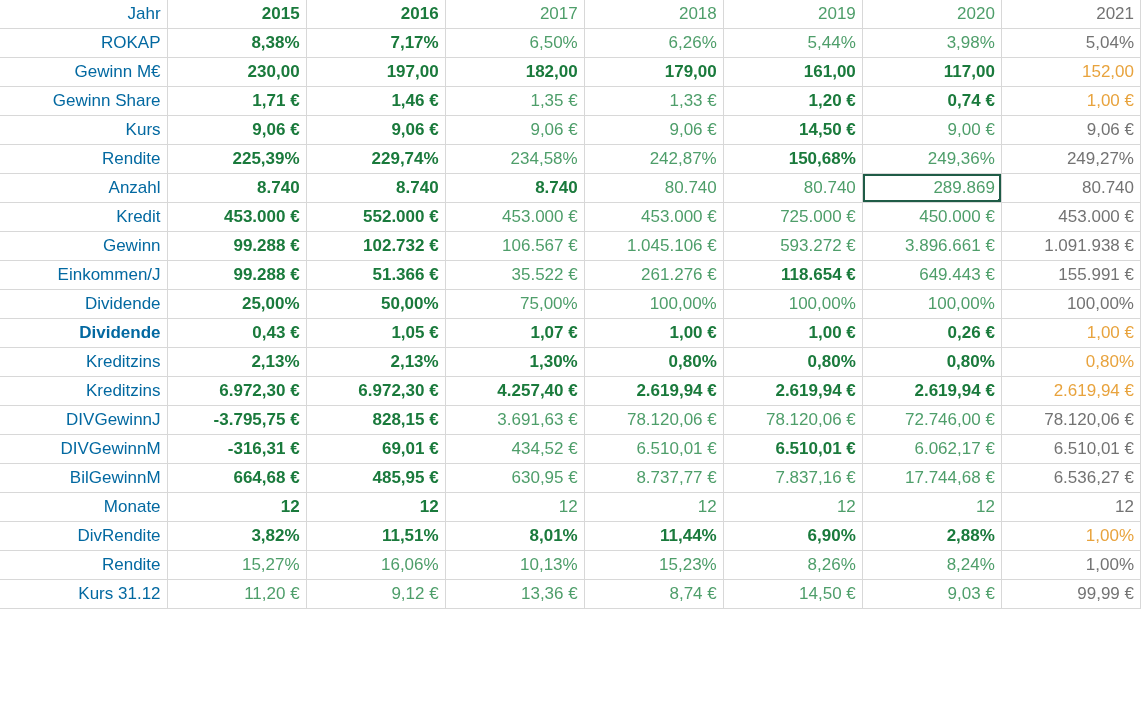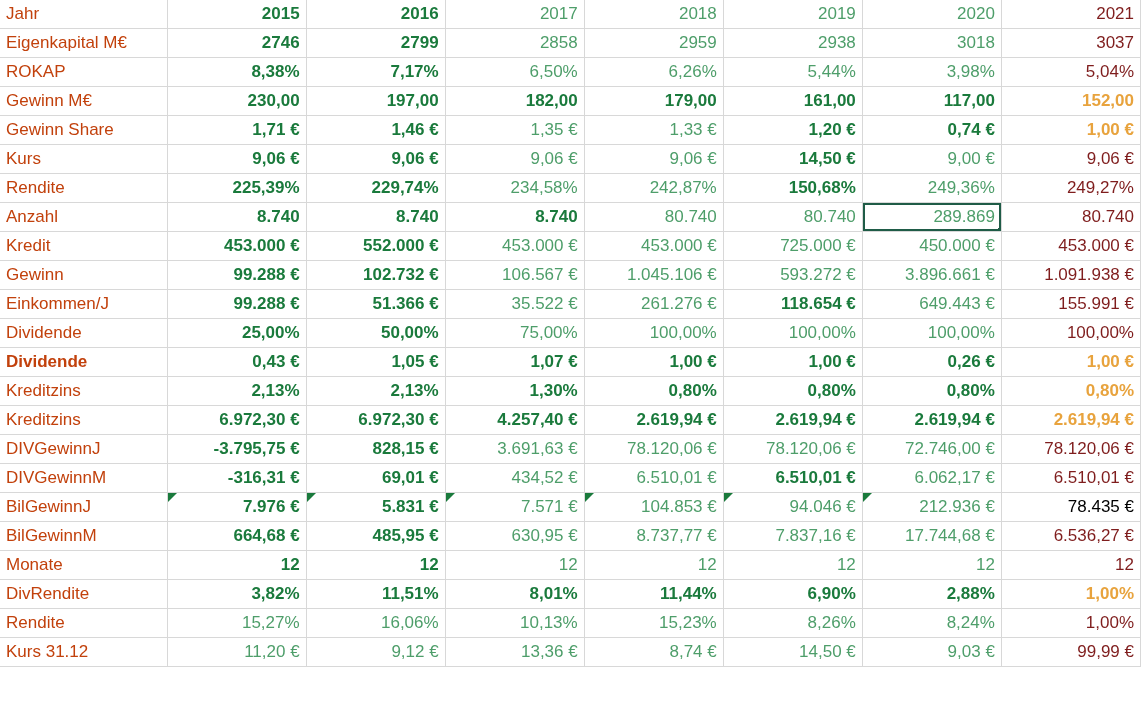--- a/index.html
+++ b/index.html
@@ -25,33 +25,33 @@
     border-right: 1px solid #d8d8d8;
     border-bottom: 1px solid #d8d8d8;
     white-space: nowrap;
     overflow: hidden;
     vertical-align: middle;
   }
   col.c-label { width: 167px; }
   col.c-val   { width: 139px; }
 
   td.label {
-    text-align: left;
-    color: #c2410c;
+    text-align: right;
+    color: #0369a1;
   }
   td.label.bold { font-weight: bold; }
 
   td.val {
     text-align: right;
   }
   
   .g-dark  { color: #1a7a3c; font-weight: bold; }
   .g-light { color: #4e9e6a; }
-  .o-dark  { color: #e8a33d; font-weight: bold; }
-  .o-light { color: #7f1d1d; }
+  .o-dark  { color: #e8a33d; font-weight: normal; }
+  .o-light { color: #737373; }
   .k-plain { color: #000000; }
 
   
   td.selected {
     box-shadow: inset 0 0 0 2px #1f5c47;
     position: relative;
   }
   td.selected::after {
     content: "";
     position: absolute;
@@ -93,30 +93,20 @@
         <td class="label">Jahr</td>
         <td class="val g-dark">2015</td>
         <td class="val g-dark">2016</td>
         <td class="val g-light">2017</td>
         <td class="val g-light">2018</td>
         <td class="val g-light">2019</td>
         <td class="val g-light">2020</td>
         <td class="val o-light">2021</td>
       </tr>
       <tr>
-        <td class="label">Eigenkapital M€</td>
-        <td class="val g-dark">2746</td>
-        <td class="val g-dark">2799</td>
-        <td class="val g-light">2858</td>
-        <td class="val g-light">2959</td>
-        <td class="val g-light">2938</td>
-        <td class="val g-light">3018</td>
-        <td class="val o-light">3037</td>
-      </tr>
-      <tr>
         <td class="label">ROKAP</td>
         <td class="val g-dark">8,38%</td>
         <td class="val g-dark">7,17%</td>
         <td class="val g-light">6,50%</td>
         <td class="val g-light">6,26%</td>
         <td class="val g-light">5,44%</td>
         <td class="val g-light">3,98%</td>
         <td class="val o-light">5,04%</td>
       </tr>
       <tr>
@@ -253,30 +243,20 @@
         <td class="label">DIVGewinnM</td>
         <td class="val g-dark">-316,31 €</td>
         <td class="val g-dark">69,01 €</td>
         <td class="val g-light">434,52 €</td>
         <td class="val g-light">6.510,01 €</td>
         <td class="val g-dark">6.510,01 €</td>
         <td class="val g-light">6.062,17 €</td>
         <td class="val o-light">6.510,01 €</td>
       </tr>
       <tr>
-        <td class="label">BilGewinnJ</td>
-        <td class="val g-dark note">7.976 €</td>
-        <td class="val g-dark note">5.831 €</td>
-        <td class="val g-light note">7.571 €</td>
-        <td class="val g-light note">104.853 €</td>
-        <td class="val g-light note">94.046 €</td>
-        <td class="val g-light note">212.936 €</td>
-        <td class="val k-plain">78.435 €</td>
-      </tr>
-      <tr>
         <td class="label">BilGewinnM</td>
         <td class="val g-dark">664,68 €</td>
         <td class="val g-dark">485,95 €</td>
         <td class="val g-light">630,95 €</td>
         <td class="val g-light">8.737,77 €</td>
         <td class="val g-light">7.837,16 €</td>
         <td class="val g-light">17.744,68 €</td>
         <td class="val o-light">6.536,27 €</td>
       </tr>
       <tr>

